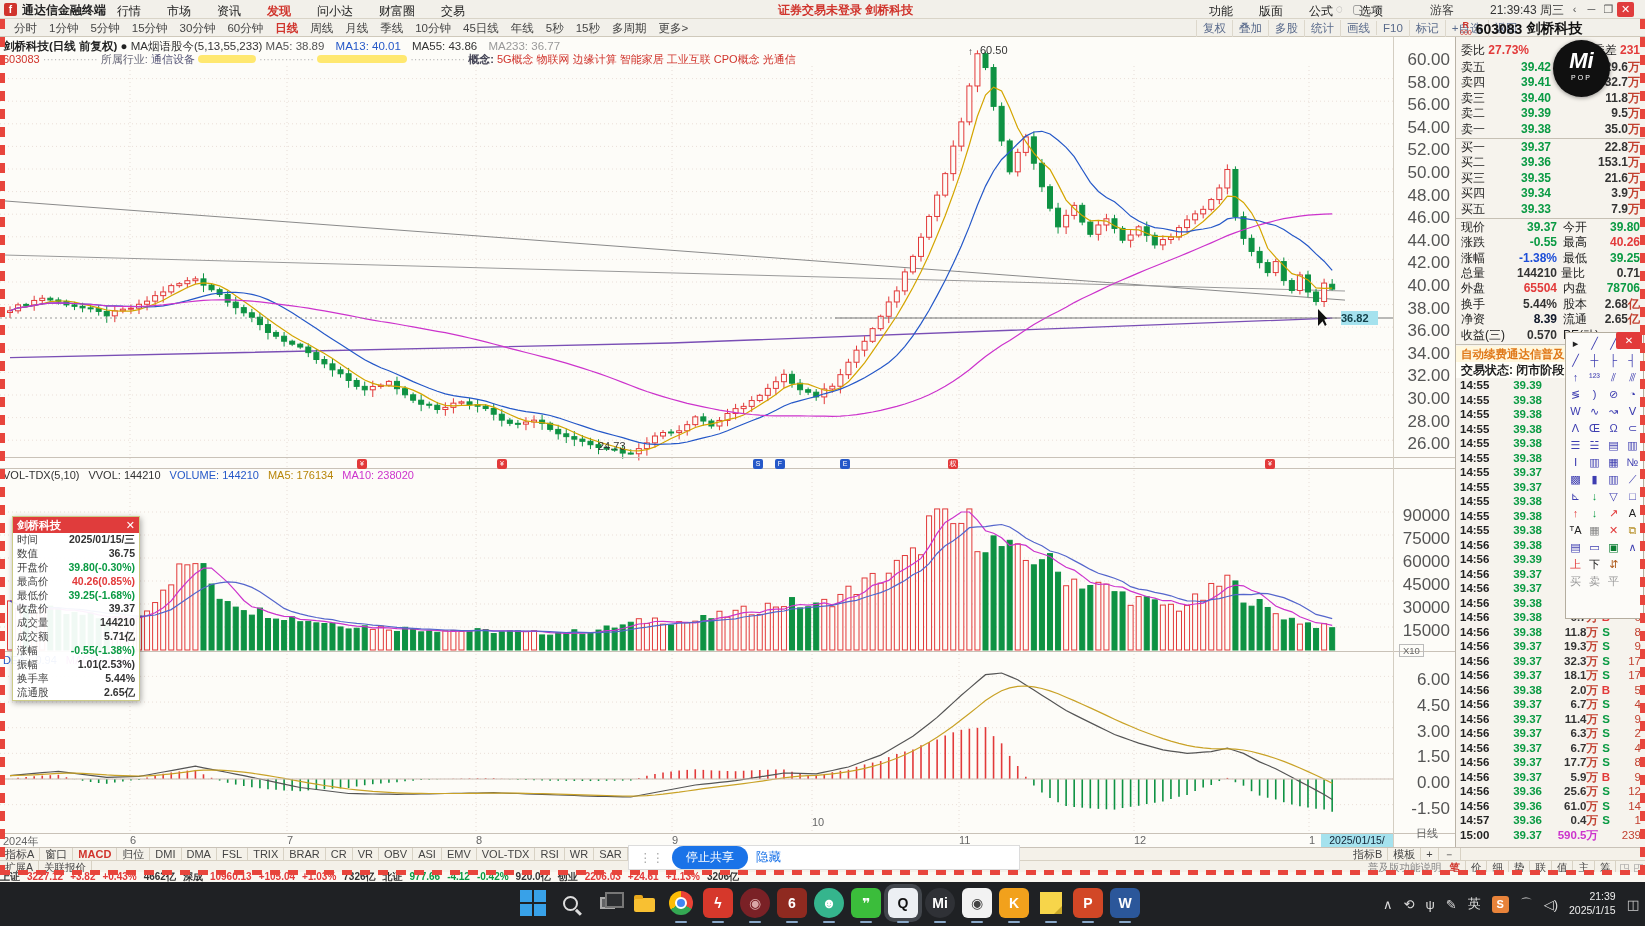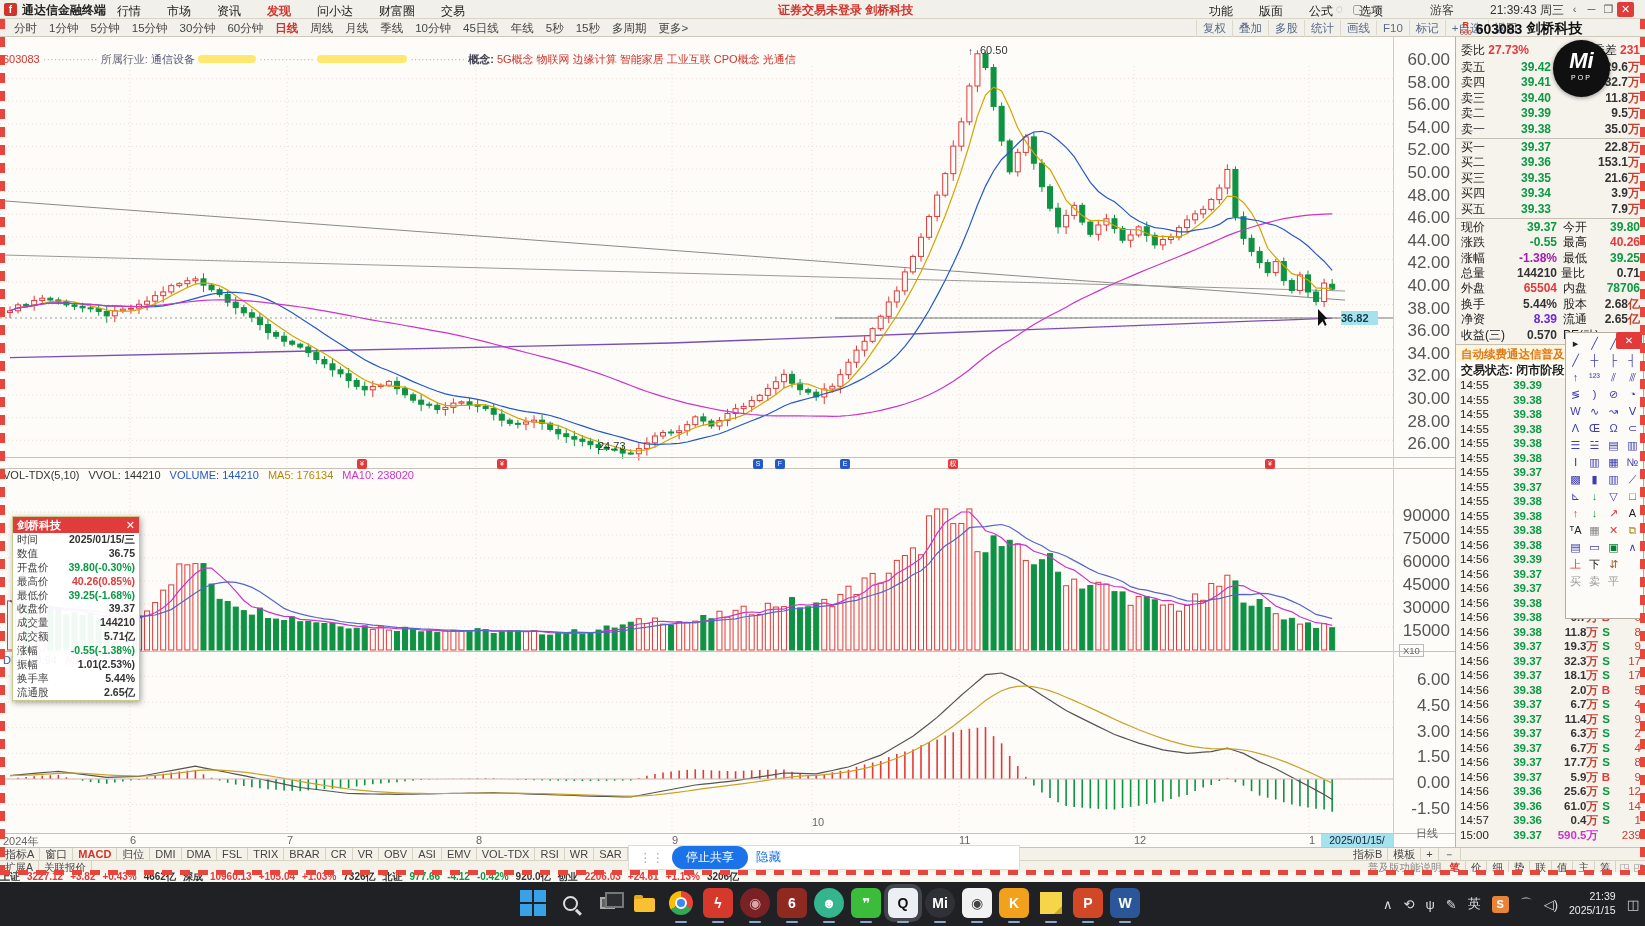--- a/index.html
+++ b/index.html
@@ -25,21 +25,21 @@
 
 #rpanel{position:absolute;left:1455px;top:37px;width:190px;height:810px;background:#f6f3ed;border-left:1px solid #b9b2a6;font-size:12px;z-index:3;padding-top:3px}
 .rp-sep{height:0;border-top:1px solid #c6c0b4;margin:1px 0}
 .lvl{display:grid;grid-template-columns:32px 58px 1fr;height:15.4px;line-height:15.4px;padding:0 5px}
 .lvl .p{text-align:right;font-weight:bold}
 .lvl .v{text-align:right;font-weight:bold;color:#333}
 .st{display:grid;grid-template-columns:44px 52px 34px 1fr;height:15.4px;line-height:15.4px;padding:0 5px}
 .st .v{text-align:right;font-weight:bold}
 .suf{color:#c2402f}
 .tsr{display:grid;grid-template-columns:40px 42px 56px 16px 1fr;height:14.5px;line-height:14.5px;padding:0 4px;font-size:11.5px}
-.tsr .t{font-weight:normal;color:#222}
+.tsr .t{font-weight:bold;color:#222}
 .tsr .p{text-align:right;font-weight:bold;color:#0a9a43}
 .tsr .v{text-align:right;font-weight:bold;color:#333;overflow:hidden}
 .tsr .n{text-align:right;color:#c2402f;overflow:hidden}
 #rp-banner{height:16px;line-height:16px;background:#fff7dd;color:#e07818;font-weight:bold;font-size:11.5px;padding:0 5px;overflow:hidden;white-space:nowrap}
 #rp-status{height:16px;line-height:16px;background:#fffef8;font-weight:bold;padding:0 5px}
 
 #btmtabs{position:absolute;left:0;top:847px;width:1645px;height:13px;background:#f4f1e9;border-top:1px solid #c9c2b8;font-size:11px;z-index:3;white-space:nowrap}
 .tab{display:inline-block;padding:0 5px;border-right:1px solid #d8d2c4;color:#444;line-height:12px;cursor:pointer}
 .tab.red{color:#d0342c;font-weight:bold}
 #btmrow2{position:absolute;left:0;top:860px;width:1645px;height:12px;background:#f4f1e9;border-top:1px solid #d8d2c4;font-size:10.5px;z-index:3;white-space:nowrap}
@@ -829,20 +829,26 @@
       <path d="M10.0 775.6 L18.1 775.4 L26.1 775.2 L34.2 774.8 L42.2 774.4 L50.3 773.9 L58.4 773.4 L66.4 773.2 L74.5 773.2 L82.6 773.4 L90.6 773.8 L98.7 774.3 L106.7 774.9 L114.8 775.3 L122.9 775.6 L130.9 775.8 L139.0 776.0 L147.1 775.8 L155.1 775.3 L163.2 774.7 L171.2 773.8 L179.3 772.9 L187.4 771.8 L195.4 770.7 L203.5 770.1 L211.5 770.0 L219.6 770.2 L227.7 770.6 L235.7 771.3 L243.8 772.2 L251.9 773.2 L259.9 774.4 L268.0 775.6 L276.0 777.0 L284.1 778.4 L292.2 779.9 L300.2 781.4 L308.3 782.9 L316.4 784.2 L324.4 785.5 L332.5 786.7 L340.5 787.9 L348.6 789.0 L356.7 789.9 L364.7 790.7 L372.8 791.4 L380.9 791.9 L388.9 792.4 L397.0 792.8 L405.0 793.1 L413.1 793.3 L421.2 793.4 L429.2 793.5 L437.3 793.5 L445.3 793.5 L453.4 793.5 L461.5 793.5 L469.5 793.4 L477.6 793.3 L485.7 793.2 L493.7 793.1 L501.8 793.1 L509.8 793.1 L517.9 793.2 L526.0 793.3 L534.0 793.5 L542.1 793.7 L550.2 793.9 L558.2 794.1 L566.3 794.3 L574.3 794.6 L582.4 794.8 L590.5 795.1 L598.5 795.3 L606.6 795.5 L614.6 795.8 L622.7 796.0 L630.8 796.2 L638.8 796.0 L646.9 795.6 L655.0 795.0 L663.0 794.2 L671.1 793.2 L679.1 792.2 L687.2 791.0 L695.3 789.8 L703.3 788.7 L711.4 787.6 L719.5 786.6 L727.5 785.6 L735.6 784.6 L743.6 783.6 L751.7 782.5 L759.8 781.4 L767.8 780.2 L775.9 779.0 L784.0 777.8 L792.0 776.9 L800.1 776.2 L808.1 775.7 L816.2 775.3 L824.3 774.7 L832.3 773.8 L840.4 772.8 L848.4 771.7 L856.5 770.1 L864.6 768.3 L872.6 766.3 L880.7 764.0 L888.8 761.3 L896.8 758.2 L904.9 754.7 L912.9 751.0 L921.0 746.8 L929.1 742.2 L937.1 737.2 L945.2 731.8 L953.3 726.0 L961.3 719.8 L969.4 713.5 L977.4 707.1 L985.5 700.6 L993.6 695.3 L1001.6 690.8 L1009.7 687.9 L1017.7 686.3 L1025.8 686.0 L1033.9 686.8 L1041.9 688.5 L1050.0 690.9 L1058.1 693.8 L1066.1 697.2 L1074.2 700.6 L1082.2 704.2 L1090.3 707.9 L1098.4 711.6 L1106.4 715.4 L1114.5 719.2 L1122.6 722.9 L1130.6 726.3 L1138.7 729.7 L1146.7 732.8 L1154.8 735.8 L1162.9 738.6 L1170.9 741.1 L1179.0 743.3 L1187.1 745.3 L1195.1 746.8 L1203.2 747.9 L1211.2 748.6 L1219.3 748.9 L1227.4 748.8 L1235.4 749.2 L1243.5 750.0 L1251.5 751.5 L1259.6 753.6 L1267.7 755.9 L1275.7 758.5 L1283.8 761.4 L1291.9 764.6 L1299.9 768.0 L1308.0 771.6 L1316.0 775.3 L1324.1 779.1 L1332.2 783.2" fill="none" stroke="#c9a227" stroke-width="1.2"></path>
       <line x1="0" y1="779" x2="1393" y2="779" stroke="#ccbdb4"></line>
       <line x1="0" y1="318" x2="1340" y2="318" stroke="#999" stroke-dasharray="2,3"></line>
       <line x1="0" y1="457.5" x2="1455" y2="457.5" stroke="#c9c2b8"></line>
       <line x1="0" y1="468.5" x2="1455" y2="468.5" stroke="#c9c2b8"></line>
       <line x1="0" y1="651.5" x2="1455" y2="651.5" stroke="#c9c2b8"></line>
       <line x1="0" y1="833.5" x2="1455" y2="833.5" stroke="#c9c2b8"></line>
       <line x1="1393.5" y1="37" x2="1393.5" y2="847" stroke="#d4cec2"></line>
     </svg>
 
+  <div class="hline" style="left:3px;top:39px">
+    <span style="font-weight:bold;color:#222">剑桥科技(日线 前复权)</span>
+    <span style="color:#222">●</span>
+    <span style="color:#333">MA烟语股今(5,13,55,233)</span>
+    <span><span style="color: rgb(85, 85, 85); margin-right: 8px;">MA5: 38.89  </span><span style="color: rgb(37, 88, 200); margin-right: 8px;">MA13: 40.01  </span><span style="color: rgb(51, 51, 51); margin-right: 8px;">MA55: 43.86  </span><span style="color: rgb(153, 153, 153); margin-right: 8px;">MA233: 36.77  </span></span>
+  </div>
 
   <div class="hline" style="left:3px;top:52px;font-size:11px">
     <span style="color:#d0342c">603083</span>
     <span style="color:#bbb">···············</span>
     <span style="color:#667">所属行业:</span>
     <span style="color:#557">通信设备</span>
     <span style="display:inline-block;width:58px;height:8px;background:#ffe870;border-radius:4px"></span>
     <span style="color:#bbb">···············</span>
     <span style="display:inline-block;width:90px;height:8px;background:#ffe870;border-radius:4px"></span>
     <span style="color:#bbb">···············</span>
@@ -991,21 +997,21 @@
           <span class="v" style="color: rgb(10, 154, 67);">39.80</span>
         </div>
         <div class="st">
           <span>涨跌</span>
           <span class="v" style="color: rgb(10, 154, 67);">-0.55</span>
           <span style="padding-left: 6px;">最高</span>
           <span class="v" style="color: rgb(226, 58, 58);">40.26</span>
         </div>
         <div class="st">
           <span>涨幅</span>
-          <span class="v" style="color: #a21caf;">-1.38%</span>
+          <span class="v" style="color: #1d4ed8;">-1.38%</span>
           <span style="padding-left: 6px;">最低</span>
           <span class="v" style="color: rgb(10, 154, 67);">39.25</span>
         </div>
         <div class="st">
           <span>总量</span>
           <span class="v" style="color: rgb(51, 51, 51);">144210</span>
           <span style="padding-left: 4px;">量比</span>
           <span class="v" style="color: rgb(51, 51, 51);">0.71</span>
         </div>
         <div class="st">
@@ -1015,21 +1021,21 @@
           <span class="v" style="color: rgb(10, 154, 67);">78706</span>
         </div>
         <div class="st">
           <span>换手</span>
           <span class="v" style="color: rgb(51, 51, 51);">5.44%</span>
           <span style="padding-left: 6px;">股本</span>
           <span class="v"><span style="color: rgb(51, 51, 51); text-align: center;">2.68</span><span class="suf">亿</span></span>
         </div>
         <div class="st">
           <span>净资</span>
-          <span class="v" style="color: #6d28d9;">8.39</span>
+          <span class="v" style="color: #0f172a;">8.39</span>
           <span style="padding-left: 6px;">流通</span>
           <span class="v"><span style="color: rgb(51, 51, 51);">2.65</span><span class="suf">亿</span></span>
         </div>
         <div class="st">
           <span>收益(三)</span>
           <span class="v" style="color: rgb(51, 51, 51);">0.570</span>
           <span style="padding-left: 6px;">PE(动)</span>
           <span class="v" style="color: rgb(51, 51, 51);"></span>
         </div>
       </div>

